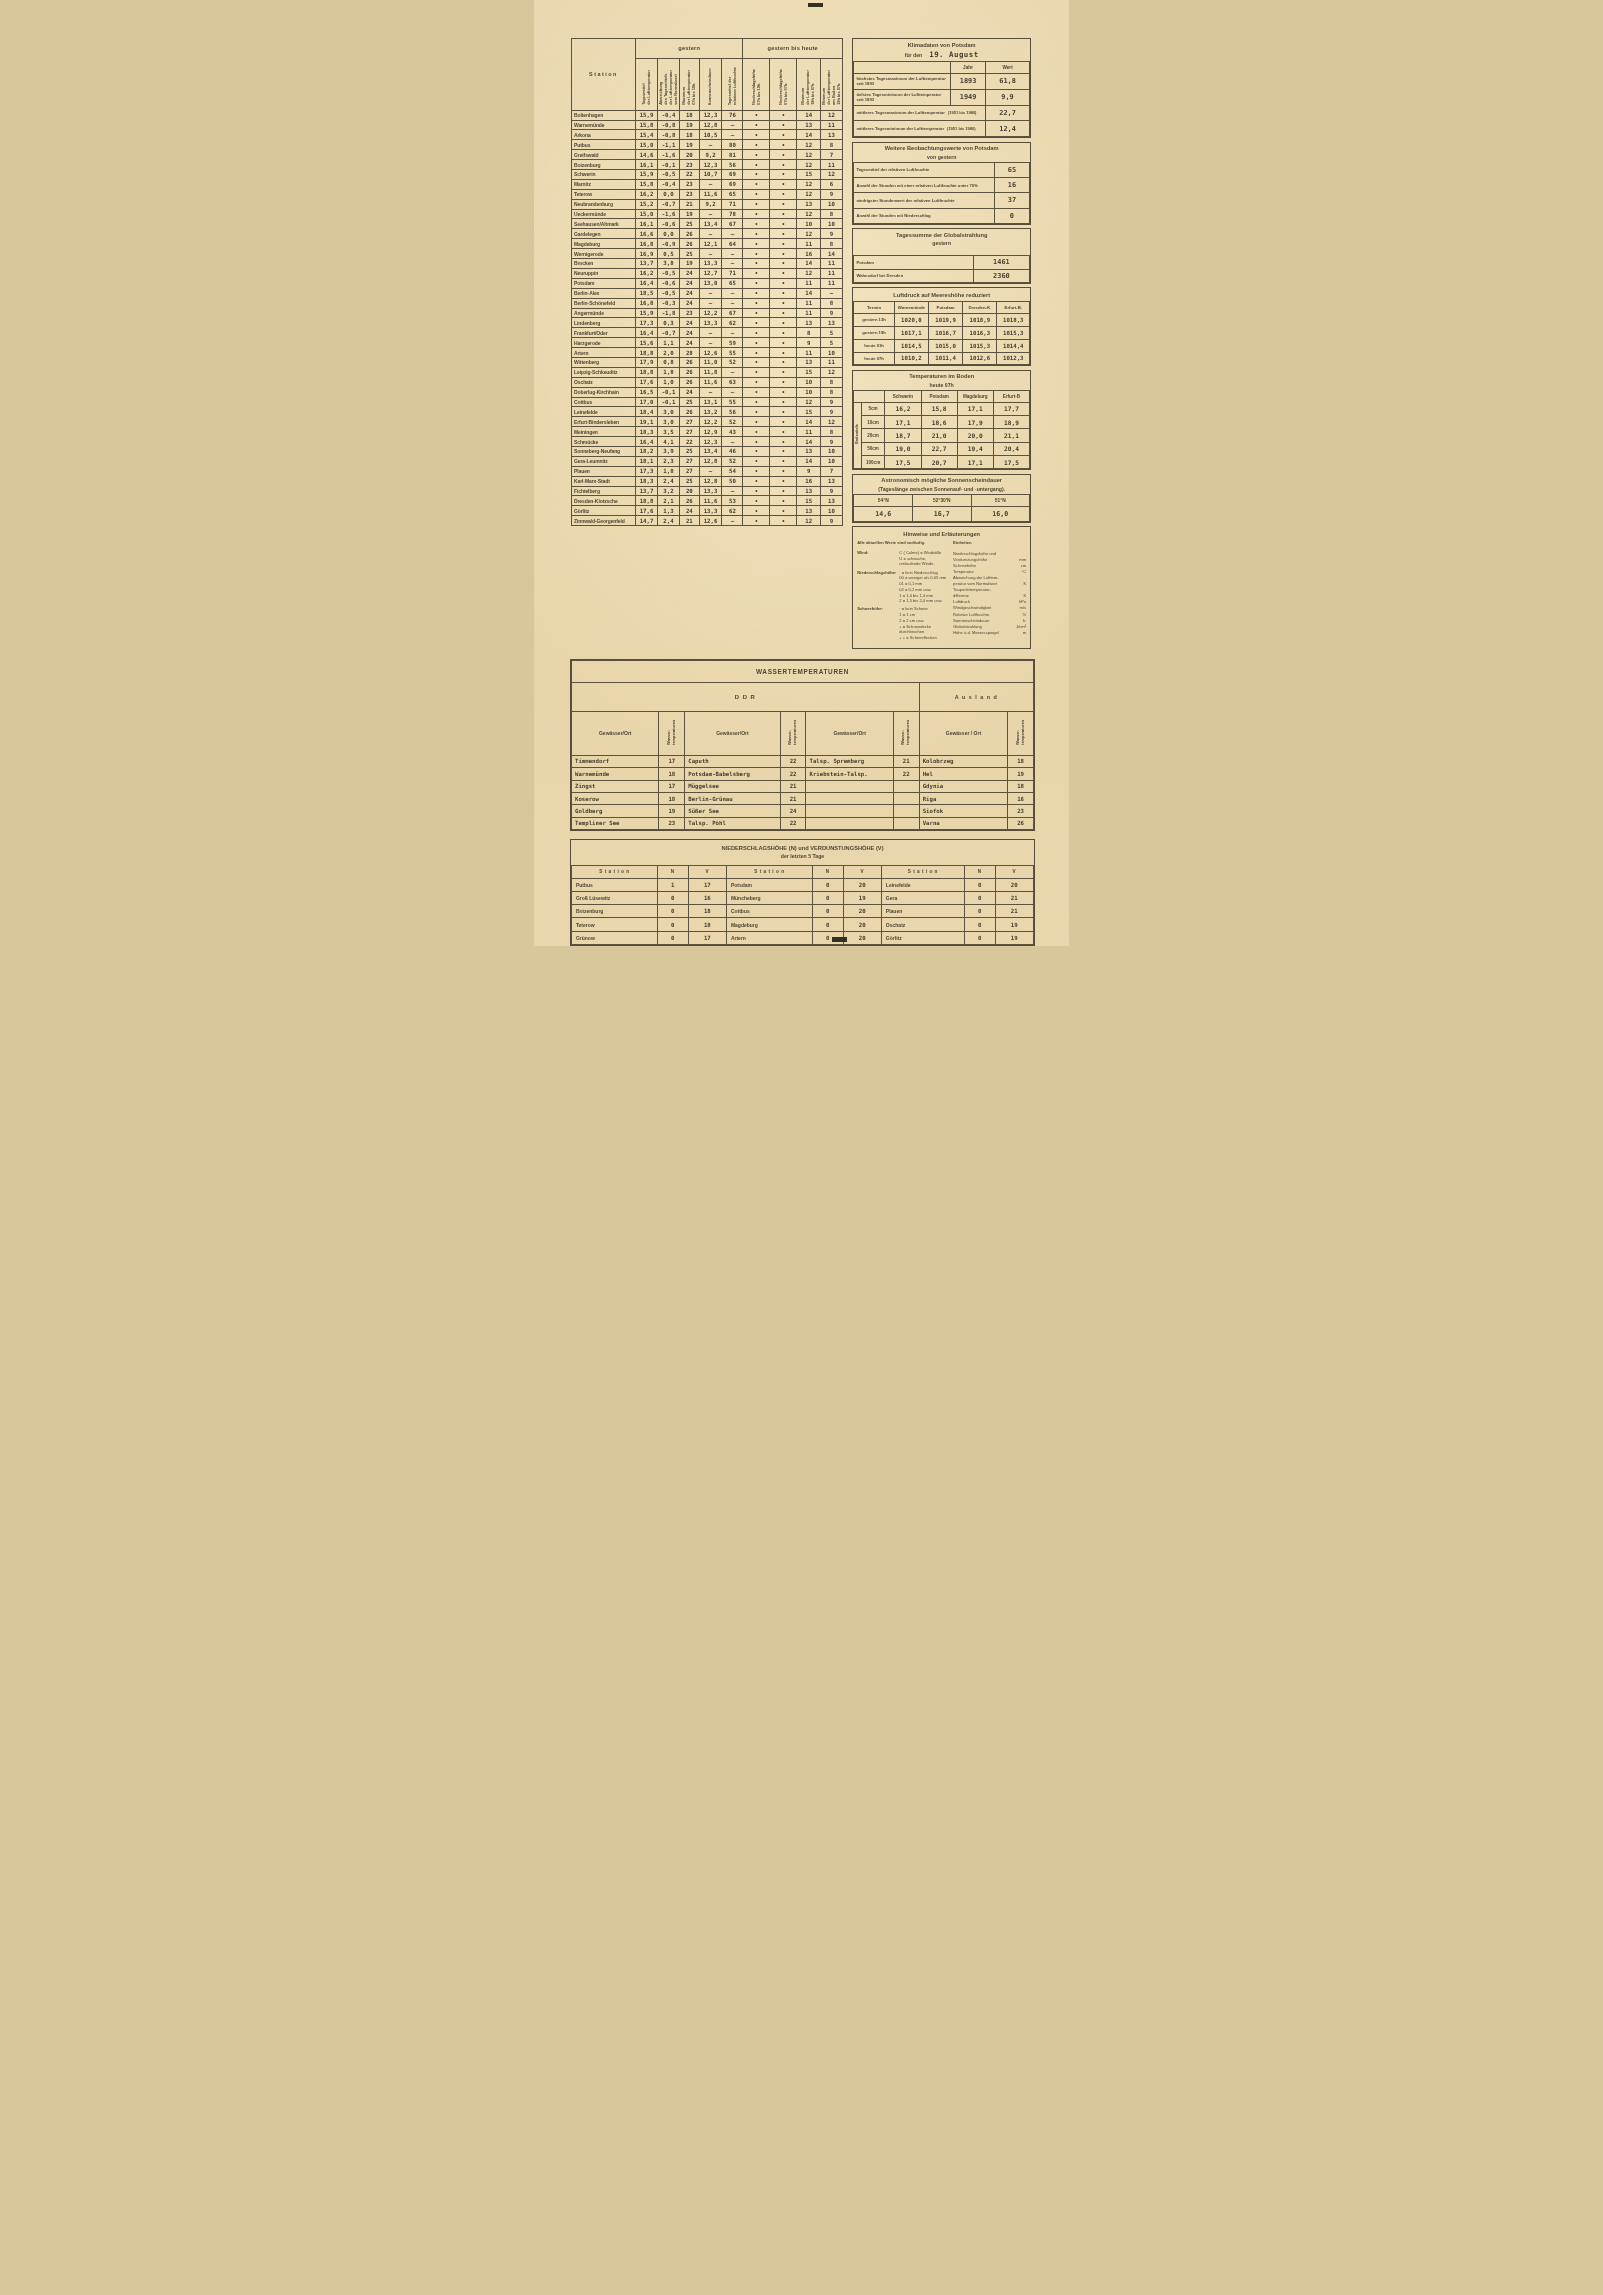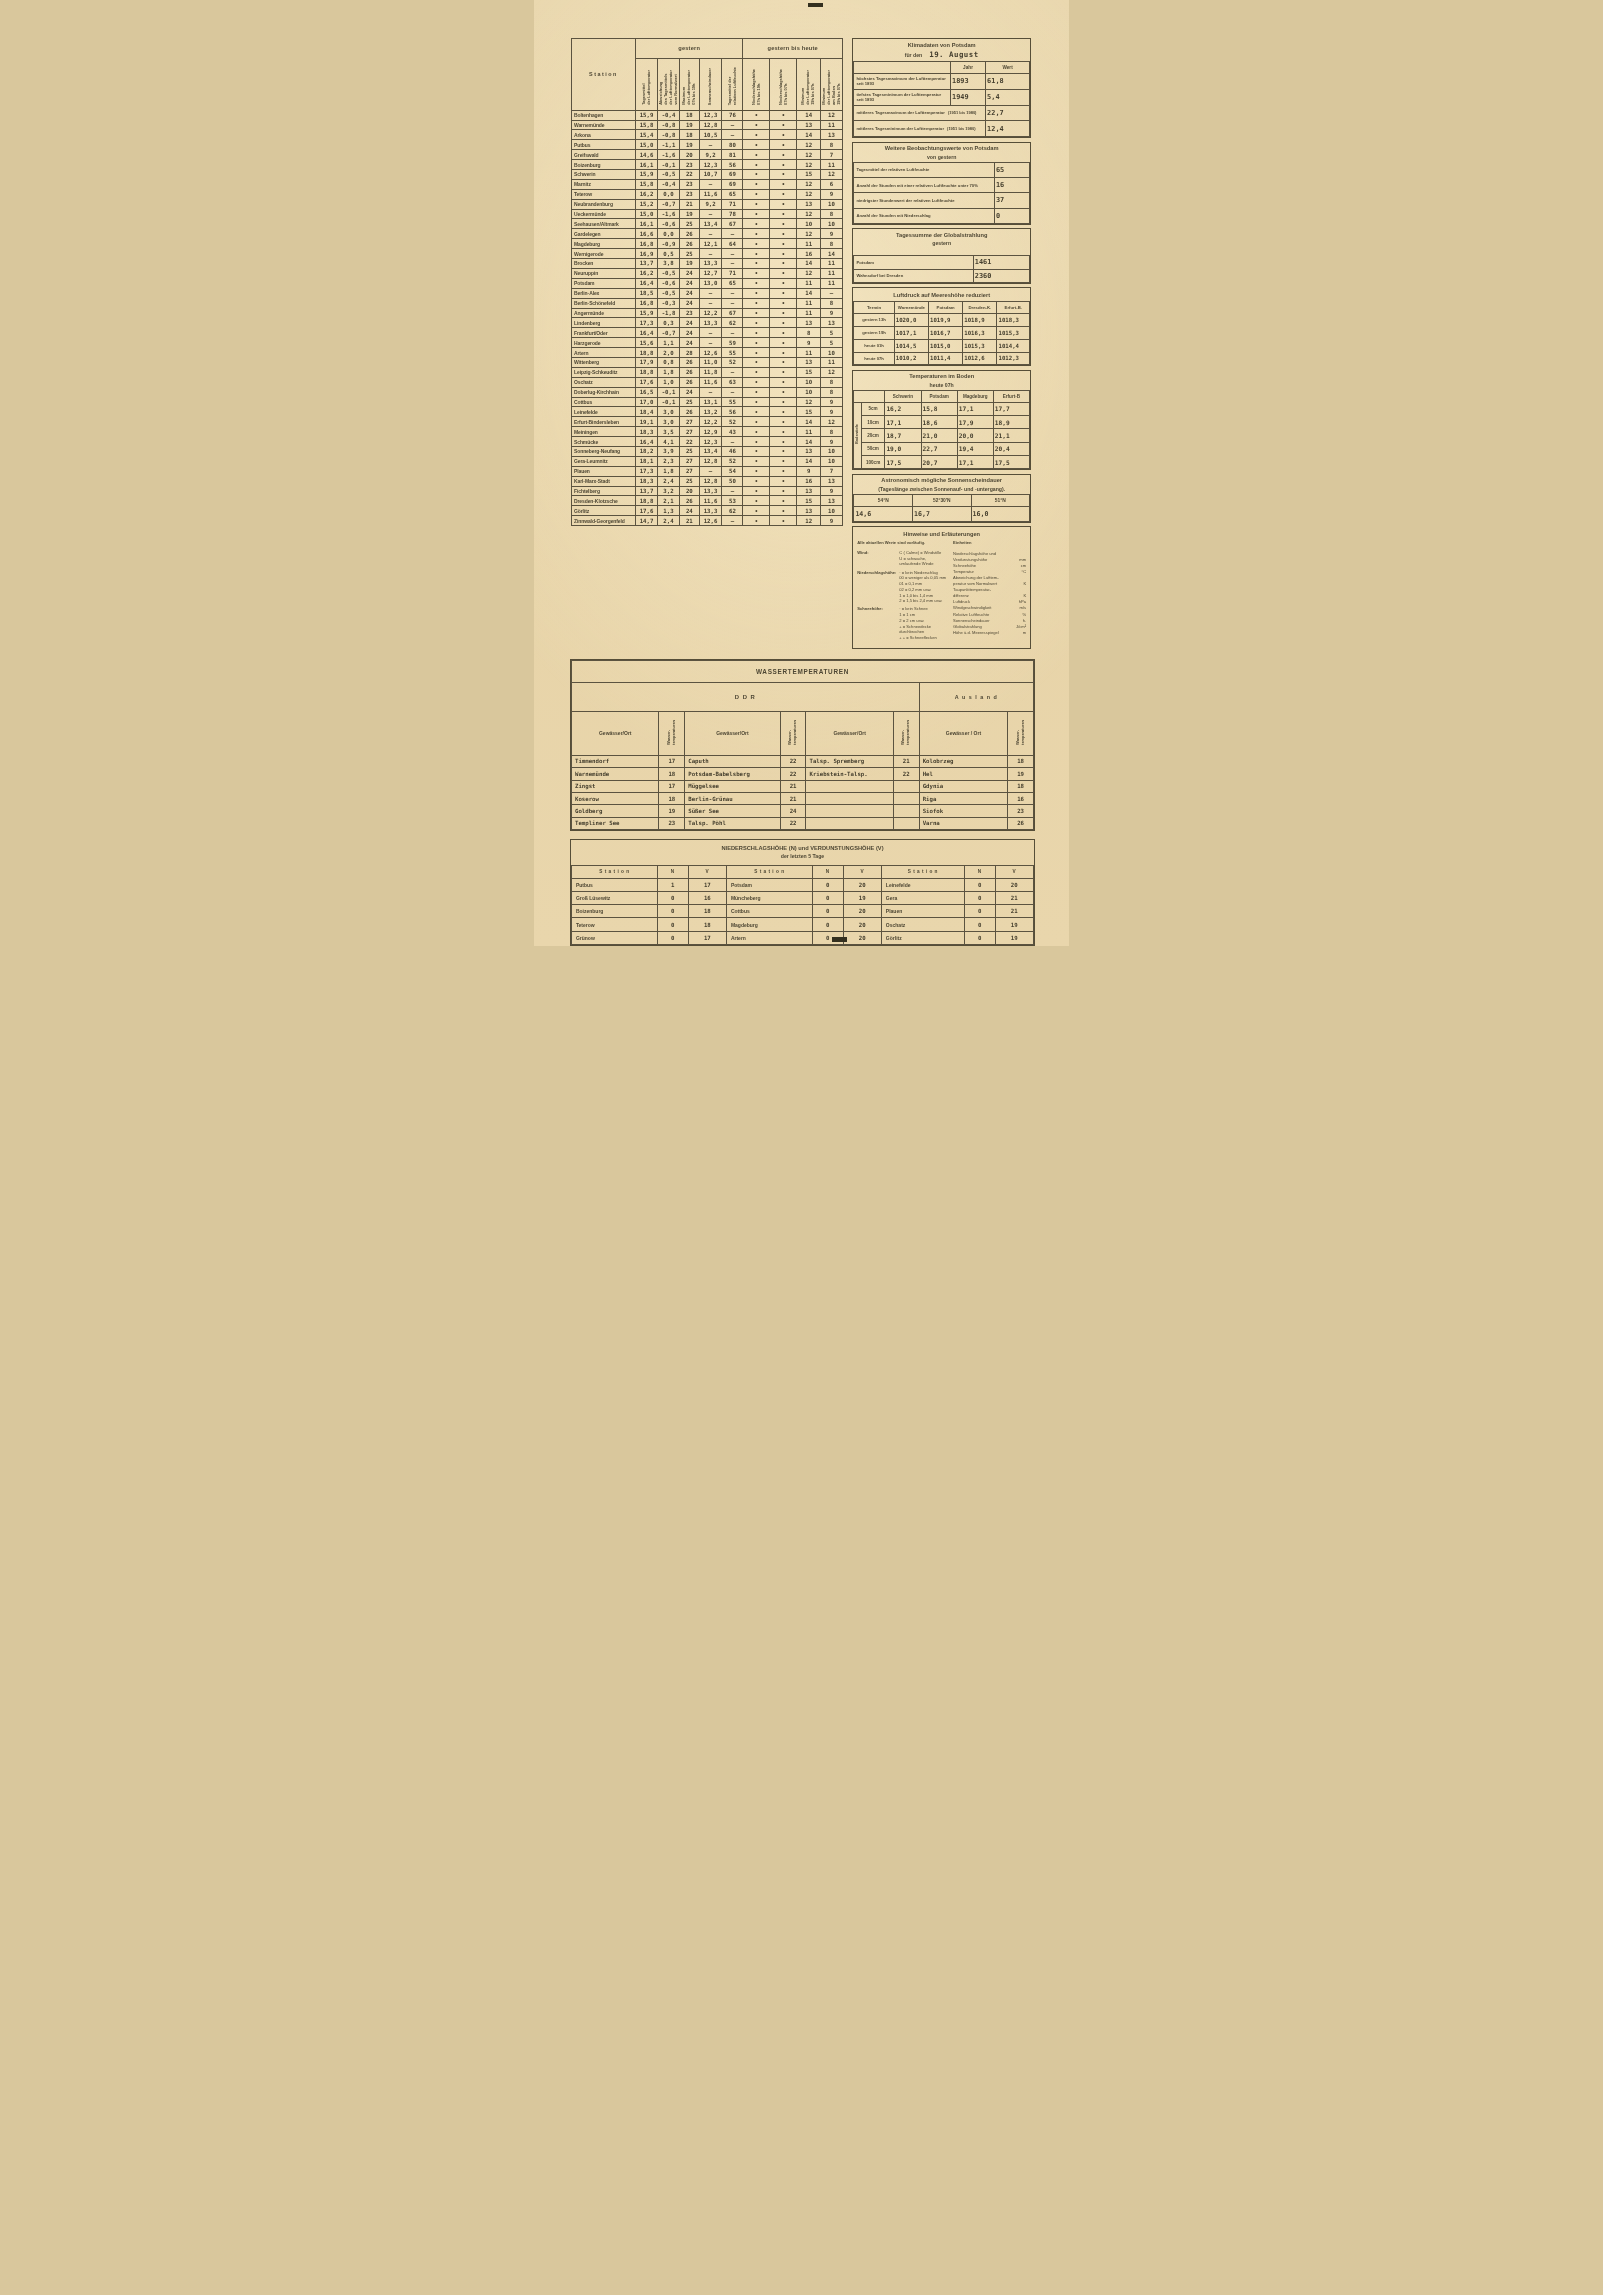--- a/index.html
+++ b/index.html
@@ -32,21 +32,21 @@
   .st td.num{font-family:"DejaVu Sans Mono",monospace;font-weight:700;font-size:5.7px;text-align:center;color:#443e2d;}
   .st td.dot{font-size:6.4px;font-weight:700;text-align:center;color:#4a4330;line-height:0;}
 
   
   .box{border:1px solid #564e38;margin-bottom:3.4px;}
   .bt{text-align:center;font-weight:700;font-size:5.7px;line-height:1.25;padding:2.5px 2px 1.5px;}
   .bt2{text-align:center;font-weight:700;font-size:5.2px;padding:0 2px 2px;}
   .rp-table{width:100%;}
   .rp-table th,.rp-table td{border:0.5px solid #5b5340;}
   .lbl{font-size:4.2px;font-weight:700;padding:1px 2px;line-height:1.25;}
-  .val{font-family:"DejaVu Sans Mono",monospace;font-weight:700;font-size:6.9px;color:#443e2d;}
+  .val{font-family:"DejaVu Sans Mono",monospace;font-weight:700;font-size:6.9px;text-align:center;color:#443e2d;}
 
   .kd-date{display:flex;justify-content:center;align-items:baseline;gap:6.9px;padding-bottom:2px;}
   .kd-date .fd{font-size:5.2px;font-weight:700;}
   .kd-date .date{font-size:7.4px;font-weight:700;letter-spacing:0.5px;color:#443e2d;}
   .kd-h{font-size:4.7px;font-weight:700;text-align:center;height:8.9px;}
   .kd-note{font-size:4px;font-weight:700;white-space:nowrap;padding-left:3px;}
   .kd-row td{height:12.8px;}
 
   .beo-row td{height:12.3px;}
   .glob-table{margin-top:6.9px;}
@@ -732,21 +732,21 @@
             <th class="kd-h">Wert</th>
           </tr>
           <tr class="kd-row">
             <td class="lbl">höchstes Tagesmaximum der Lufttemperatur seit 1893</td>
             <td class="val">1893</td>
             <td class="val">61,8</td>
           </tr>
           <tr class="kd-row">
             <td class="lbl">tiefstes Tagesminimum der Lufttemperatur seit 1893</td>
             <td class="val">1949</td>
-            <td class="val">5,4</td>
+            <td class="val">9,9</td>
           </tr>
           <tr class="kd-row">
             <td class="lbl" colspan="2"><span>mittleres Tagesmaximum der Lufttemperatur</span><span class="kd-note">(1951 bis 1980)</span></td>
             <td class="val">22,7</td>
           </tr>
           <tr class="kd-row">
             <td class="lbl" colspan="2"><span>mittleres Tagesminimum der Lufttemperatur</span><span class="kd-note">(1951 bis 1980)</span></td>
             <td class="val">12,4</td>
           </tr>
         </tbody>

